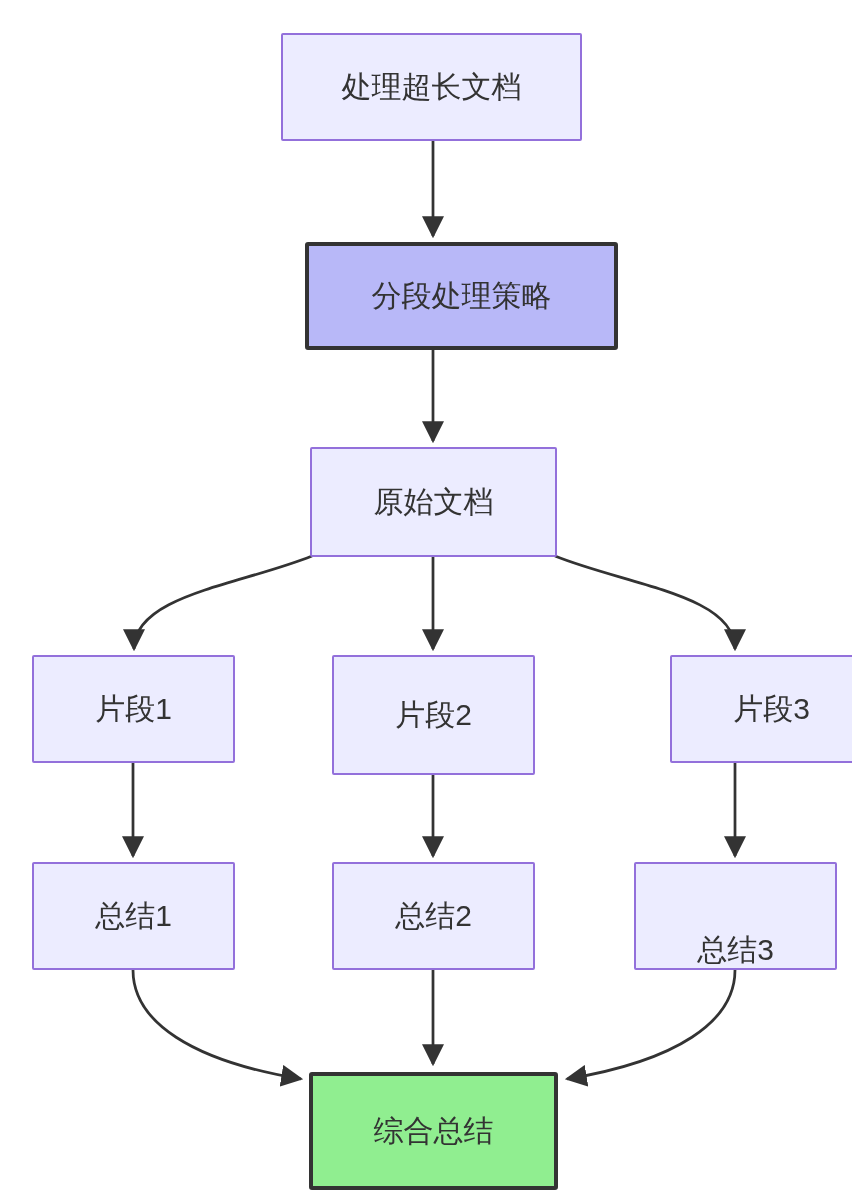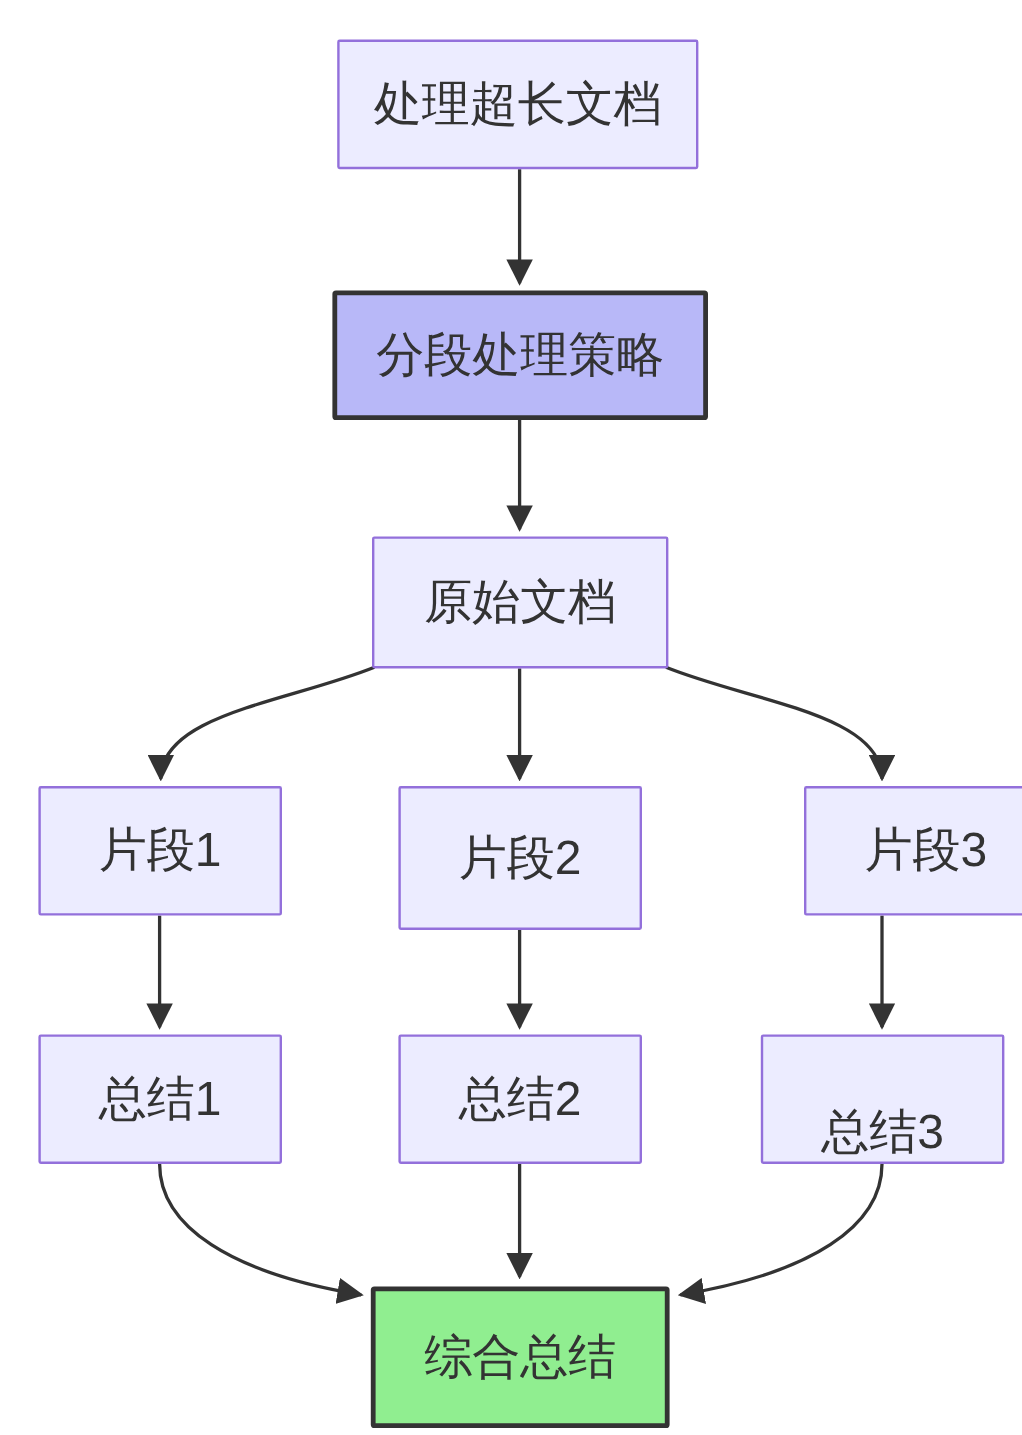--- a/index.html
+++ b/index.html
@@ -34,28 +34,29 @@
   .node {
     position: absolute;
     box-sizing: border-box;
     display: flex;
     align-items: center;
     justify-content: center;
     background: var(--node-fill, #ECECFF);
     border: 2px solid var(--node-border, #9370DB);
     border-radius: 2px;
     color: var(--text, #333);
-    font-size: 40px;
+    font-size: 30px;
     line-height: 1.2;
     white-space: nowrap;
   }
   .node.thick {
     background: var(--strategy-fill, #B8B8F8);
     border: 4px solid var(--strategy-border, #333);
     border-radius: 3px;
+    margin-left: 28px;
   }
   .node.final {
     background: var(--final-fill, #90EE90);
     border: 4px solid var(--final-border, #333);
     border-radius: 3px;
   }
   
   .n-process  { left: 281px; top: 33px;   width: 301px; height: 108px; }
   .n-strategy { left: 277px; top: 242px;  width: 313px; height: 108px; }
   .n-original { left: 310px; top: 447px;  width: 247px; height: 110px; text-align: center; }

